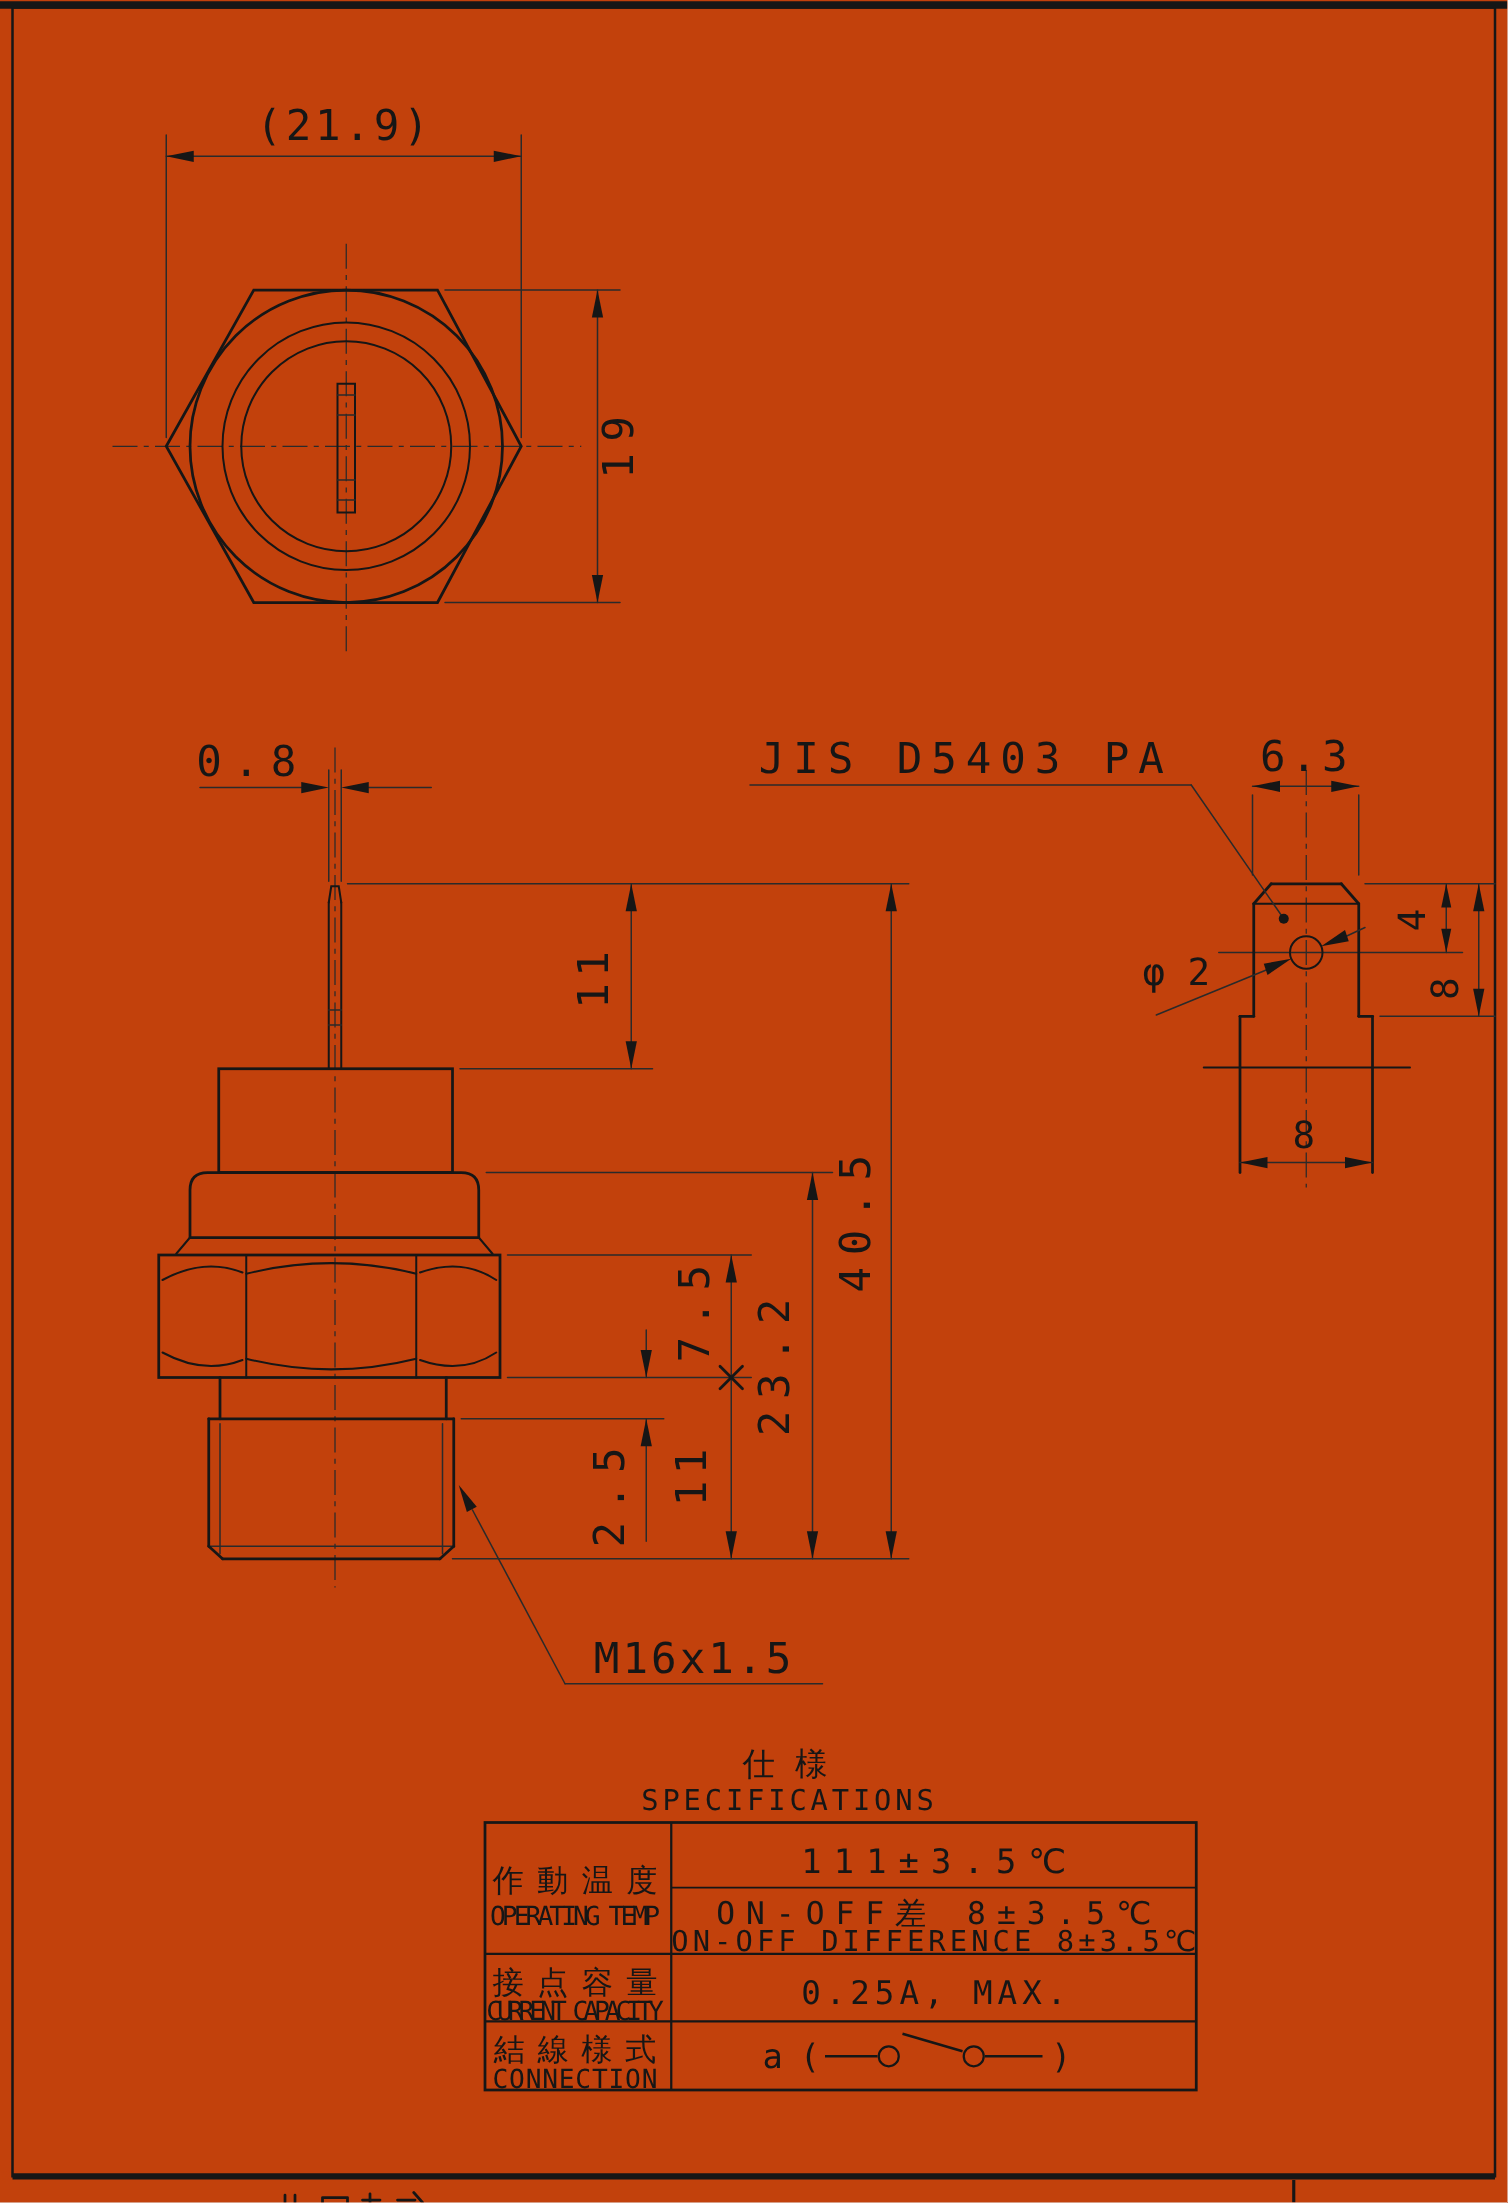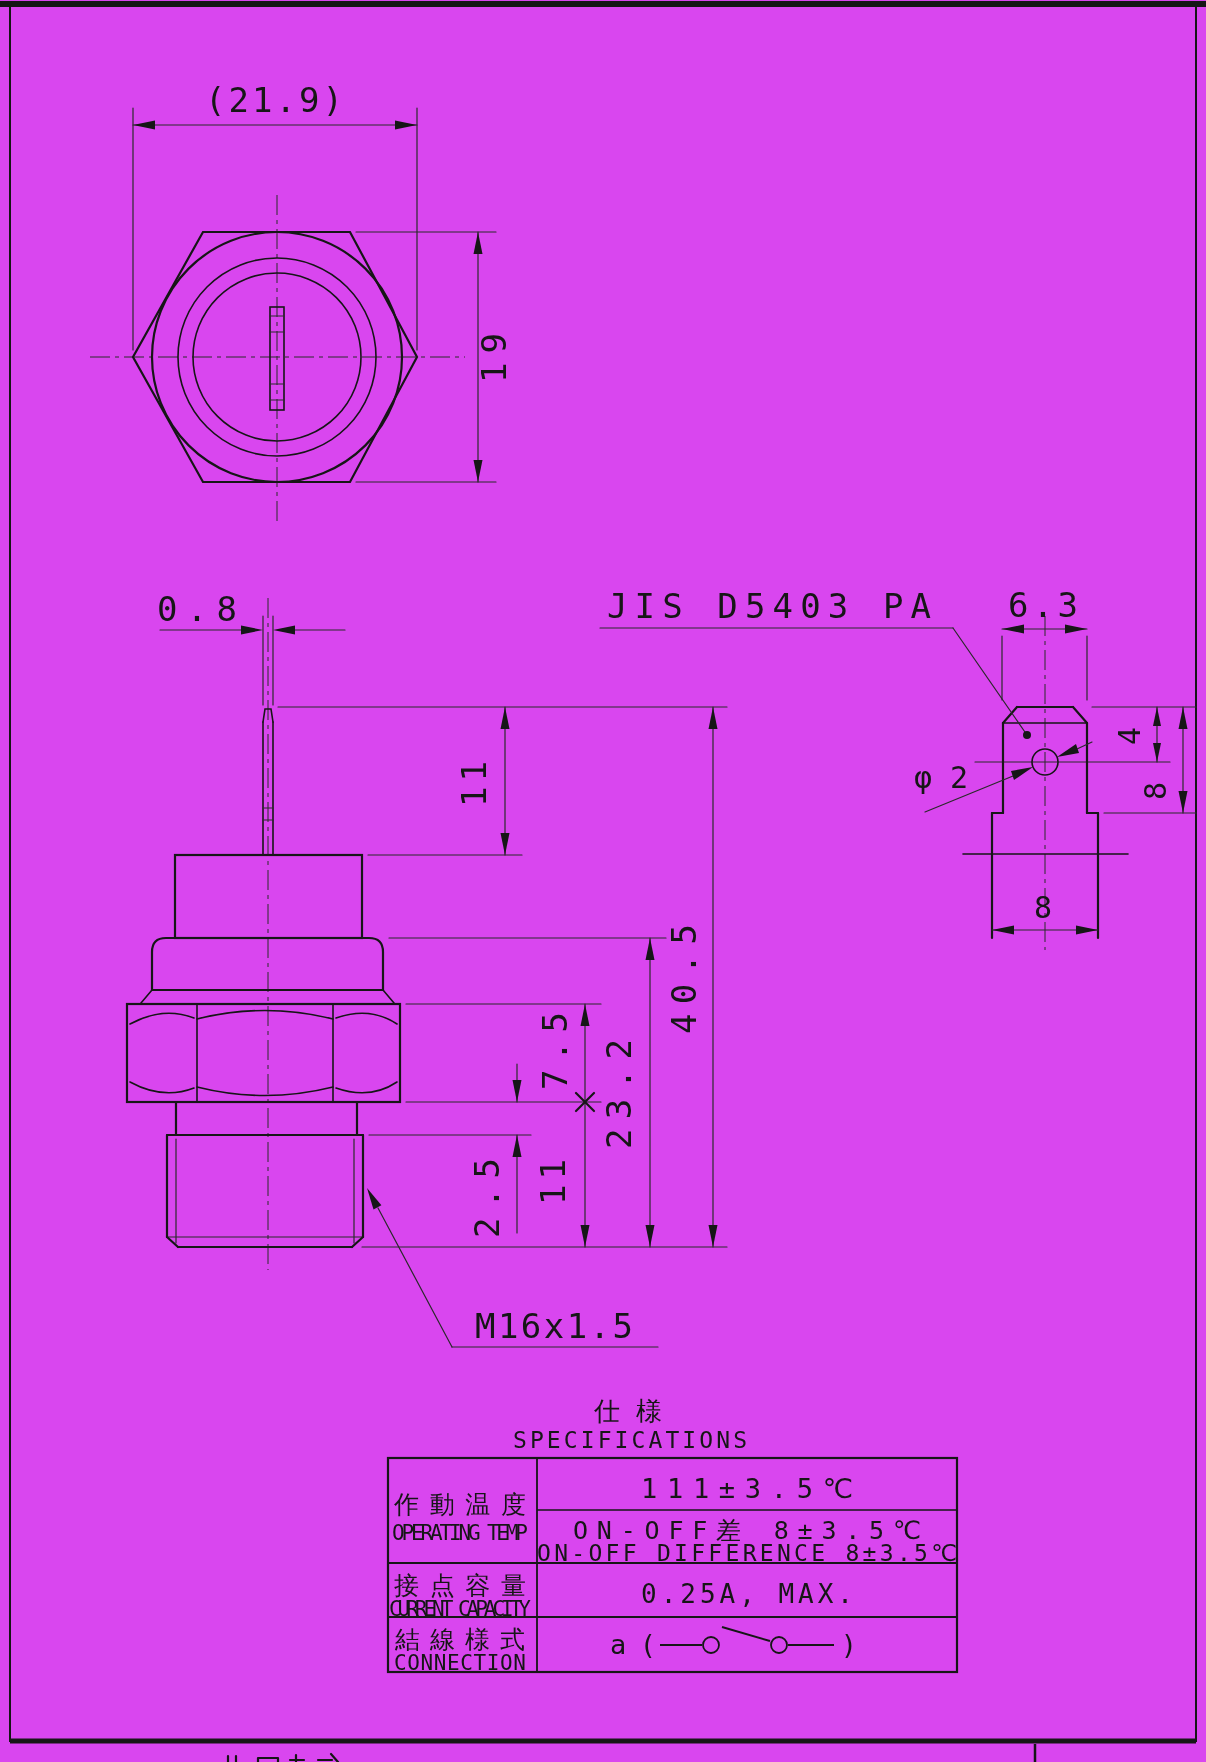--- a/index.html
+++ b/index.html
@@ -1,16 +1,16 @@
 <!DOCTYPE html>
 <html><head>
 <meta charset="utf-8">
 <style>
   html,body{margin:0;padding:0;background:#e8e8e8;}
-  #sheet{position:relative;width:1206px;height:1762px;background:#d946ef;margin:0 auto;overflow:hidden;}
+  #sheet{position:relative;width:1206px;height:1762px;background:#c2410c;margin:0 auto;overflow:hidden;}
   svg{position:absolute;top:0;left:0;}
   svg text{fill:#161616;font-family:"DejaVu Sans Mono","DejaVu Sans",monospace;}
   .o{stroke:#161616;stroke-width:2.2;fill:none;stroke-linecap:round;}
   .m{stroke:#161616;stroke-width:1.6;fill:none;stroke-linecap:round;}
   .t{stroke:#2a2a2a;stroke-width:1.2;fill:none;stroke-linecap:round;}
   .cl{stroke:#2a2a2a;stroke-width:1;fill:none;stroke-dasharray:20 5 4 5;}
   .ah{fill:#161616;stroke:none;}
   .dim{font-size:34px;letter-spacing:2px;}
   .dims{font-size:30px;}
   .tbl{font-size:21px;}

